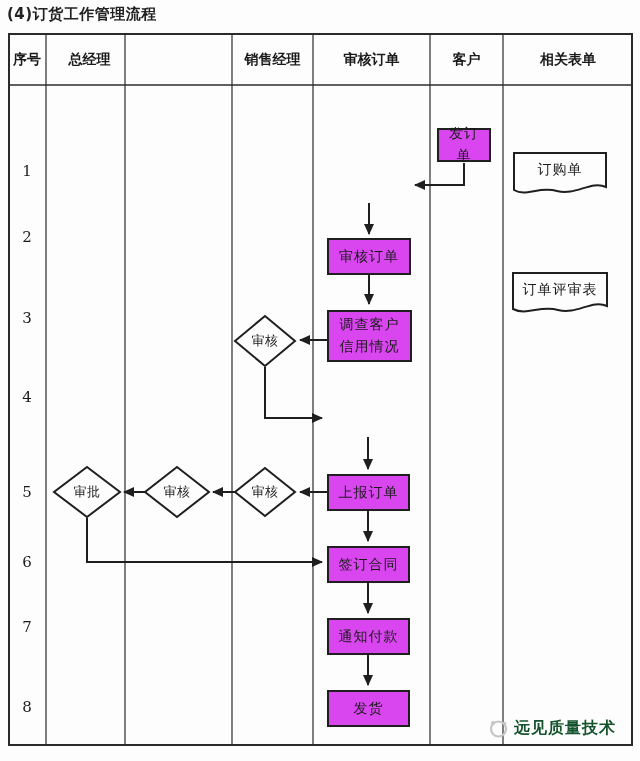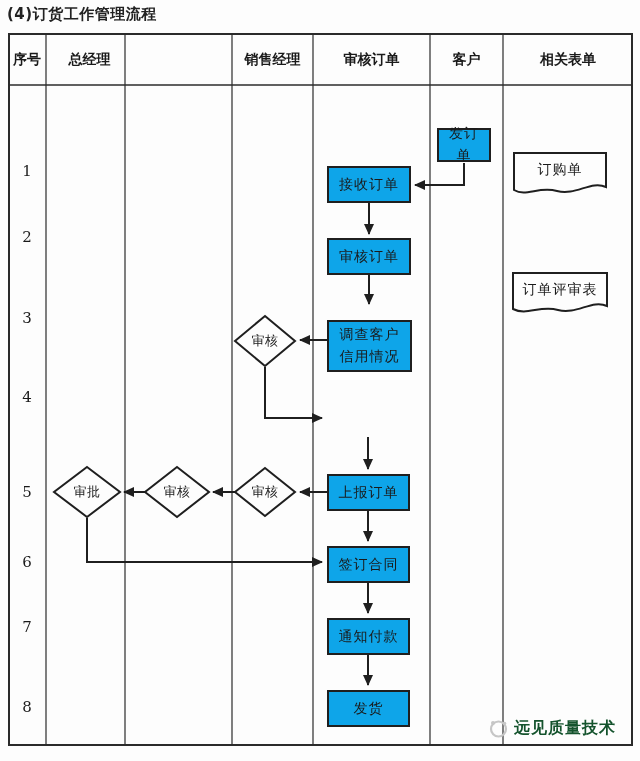--- a/index.html
+++ b/index.html
@@ -19,21 +19,21 @@
     z-index:2;line-height:1.5;
   }
   .rownum{
     position:absolute;left:8px;width:38px;text-align:center;font-size:15px;
     font-family:"DejaVu Serif","Liberation Serif",serif;z-index:2;
   }
   .node{
     position:absolute;z-index:3;display:flex;align-items:center;justify-content:center;
     text-align:center;font-size:14px;letter-spacing:1px;box-sizing:border-box;
   }
-  .box{background:#0ea5e9;border:2px solid #1f1f1f;padding:0 4px;line-height:1.55;}
+  .box{background:#d946ef;border:2px solid #1f1f1f;padding:0 4px;line-height:1.55;}
   .dlabel{font-size:13px;background:transparent;letter-spacing:0.5px;}
   .doclabel{font-size:14px;background:transparent;}
   .watermark{
     position:absolute;left:488px;top:718px;z-index:4;display:flex;align-items:center;
     gap:5px;font-size:16px;letter-spacing:1px;font-weight:600;
   }
   .logo-circle{display:inline-block;flex:0 0 auto;}
 </style>
 </head>
 <body>
@@ -99,23 +99,22 @@
   <div class="rownum" style="top:162px;">1</div>
   <div class="rownum" style="top:228px;">2</div>
   <div class="rownum" style="top:309px;">3</div>
   <div class="rownum" style="top:388px;">4</div>
   <div class="rownum" style="top:483px;">5</div>
   <div class="rownum" style="top:553px;">6</div>
   <div class="rownum" style="top:618px;">7</div>
   <div class="rownum" style="top:698px;">8</div>
 
   <div class="node box" style="left:437px;top:128px;width:54px;height:34px;">发订单</div>
-  <div class="node box" style="left:327px;top:166px;width:84px;height:37px;">接收订单</div>
   <div class="node box" style="left:327px;top:238px;width:84px;height:37px;">审核订单</div>
-  <div class="node box" style="left:327px;top:320px;width:85px;height:52px;">调查客户信用情况</div>
+  <div class="node box" style="left:327px;top:310px;width:85px;height:52px;">调查客户信用情况</div>
   <div class="node box" style="left:327px;top:474px;width:83px;height:37px;">上报订单</div>
   <div class="node box" style="left:327px;top:546px;width:83px;height:37px;">签订合同</div>
   <div class="node box" style="left:327px;top:618px;width:83px;height:37px;">通知付款</div>
   <div class="node box" style="left:327px;top:690px;width:83px;height:37px;">发货</div>
 
   <div class="node dlabel" style="left:235px;top:316px;width:60px;height:50px;">审核</div>
   <div class="node dlabel" style="left:235px;top:468px;width:60px;height:48px;">审核</div>
   <div class="node dlabel" style="left:145px;top:467px;width:64px;height:50px;">审核</div>
   <div class="node dlabel" style="left:54px;top:467px;width:66px;height:50px;">审批</div>
 

